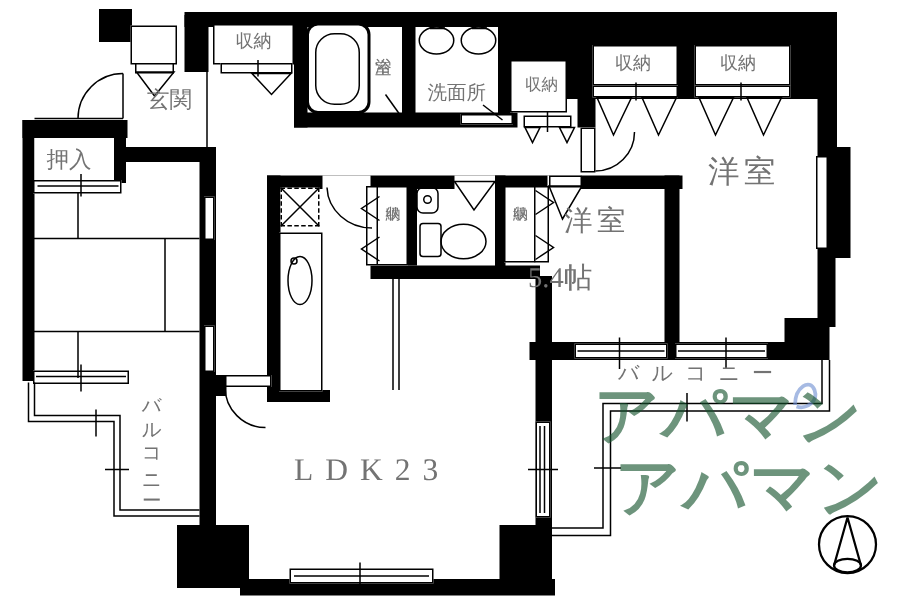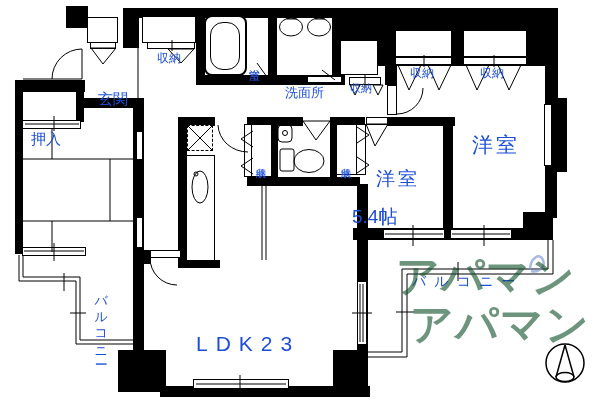--- a/index.html
+++ b/index.html
@@ -1,22 +1,22 @@
 <!DOCTYPE html>
 <html><head>
 <meta charset="utf-8">
 <style>
   html,body{margin:0;padding:0;background:#fff;}
   #plan{position:relative;width:600px;height:400px;background:#fff;overflow:hidden;
         font-family:"DejaVu Sans",sans-serif;}
   .w{position:absolute;background:#000;}
   .wb{position:absolute;background:#fff;border:1px solid #000;box-sizing:border-box;}
   .wf{position:absolute;background:#fff;}
-  .lbl{position:absolute;color:#1d4ed8;white-space:nowrap;line-height:1.05;
-       font-family:Liberation Sans, sans-serif;margin-top:31px;}
+  .lbl{position:absolute;color:#737373;white-space:nowrap;line-height:1.05;
+       font-family:Liberation Serif, serif;}
   .v{writing-mode:vertical-rl;text-orientation:upright;}
   .svg-overlay{position:absolute;left:0;top:0;}
   .wm{position:absolute;color:#14532d;opacity:.62;font-weight:bold;
       letter-spacing:1px;white-space:nowrap;}
 </style>
 </head>
 <body>
 
 <div id="plan">
 

